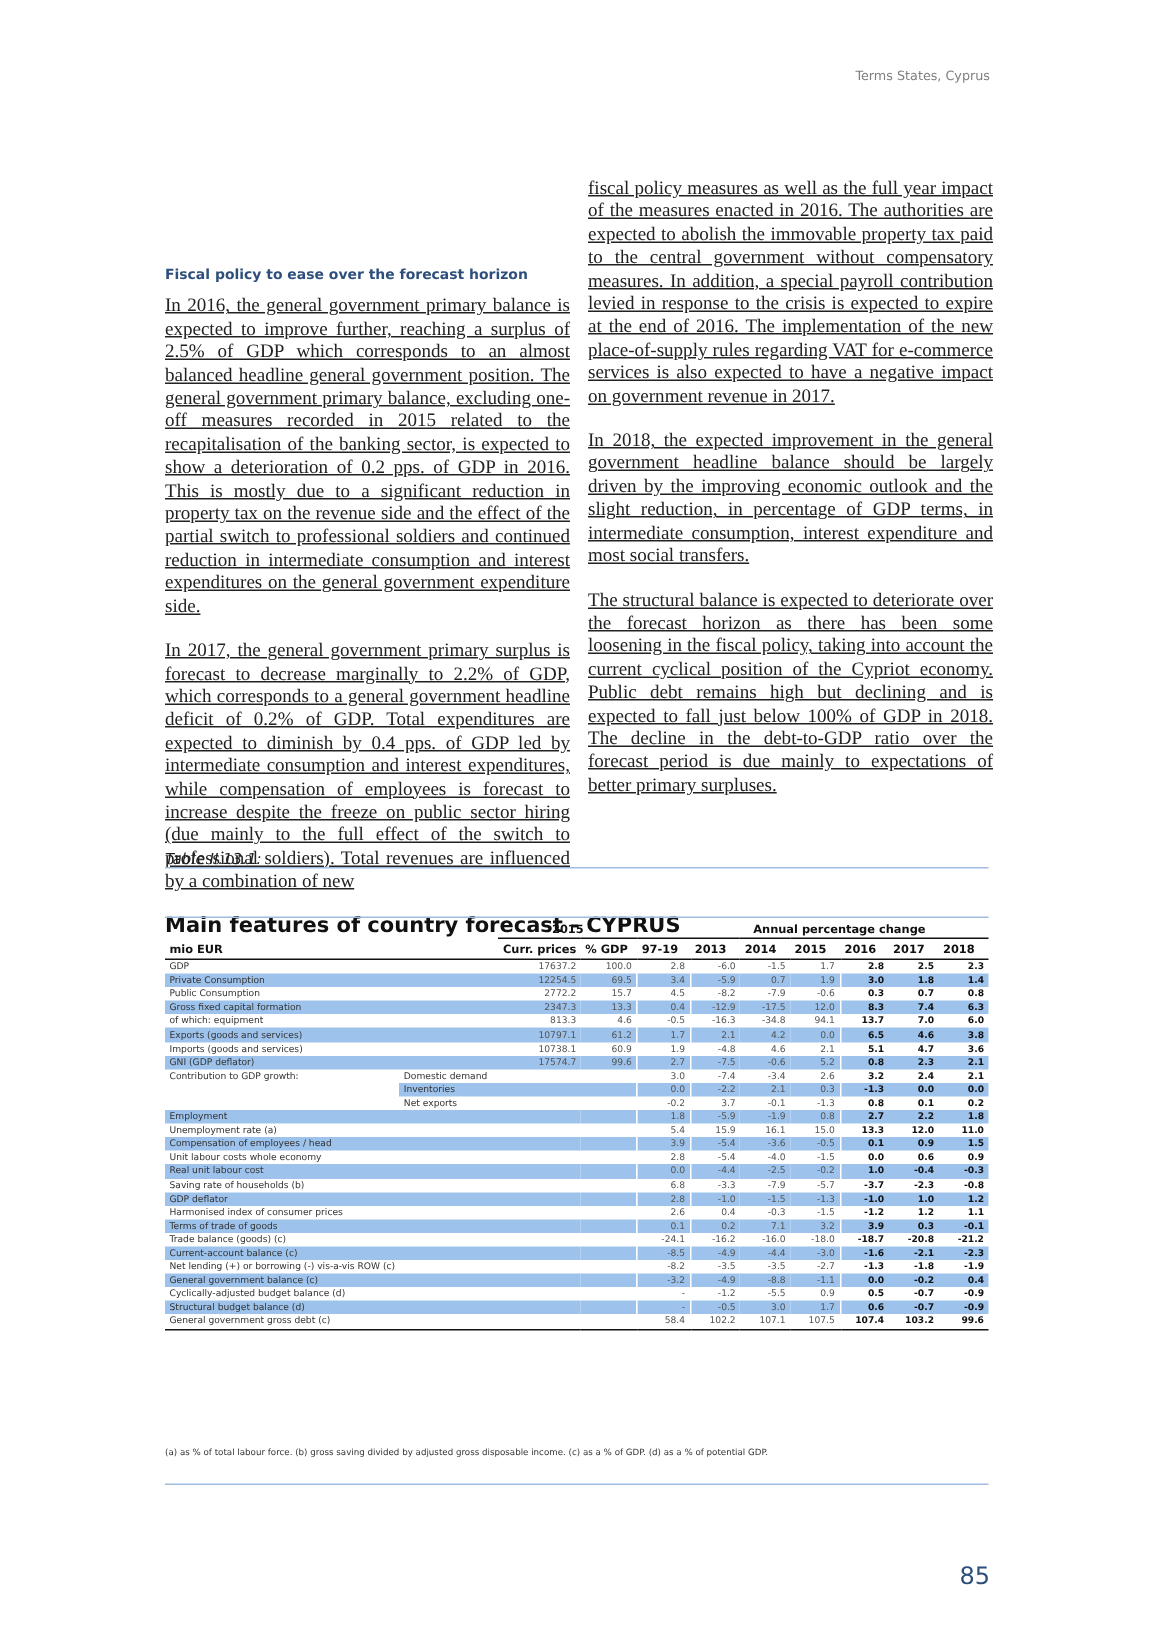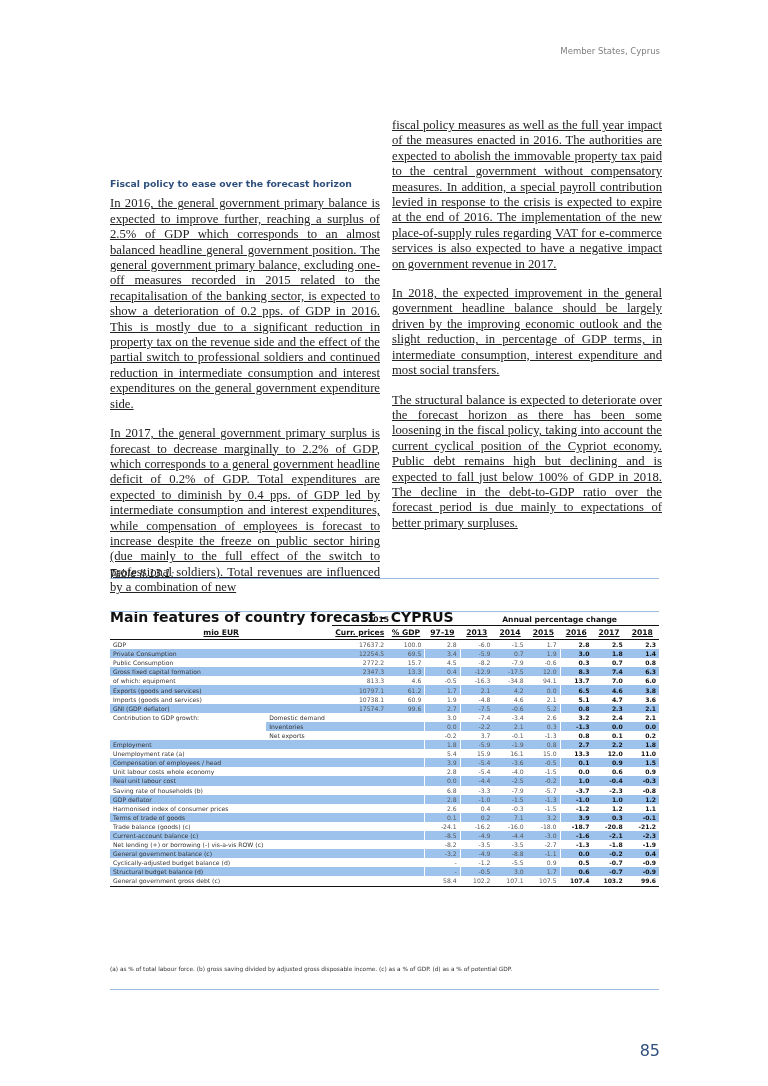--- a/index.html
+++ b/index.html
@@ -30,21 +30,21 @@
     font-family: "DejaVu Sans", sans-serif; font-weight: bold; font-size: 14px; color: #111;
   }
   .rule-title { position: absolute; left: 110px; top: 611px; width: 549px; height: 1px; background: #9dbcdf; }
   table.forecast {
     position: absolute; left: 110px; top: 613px; width: 549px;
     border-collapse: collapse; font-family: "DejaVu Sans", sans-serif; color: #333;
   }
   table.forecast td, table.forecast th { padding: 0 3px; white-space: nowrap; }
   .hdr1 th { font-size: 7.6px; font-weight: bold; height: 12px; color: #111; }
   .hdr1 th.grp { border-bottom: 1.5px solid #111; }
-  .hdr2 th { font-size: 7.6px; font-weight: bold; height: 13px; text-align: center; color: #111; border-bottom: 1.5px solid #111; text-decoration: underline; }
+  .hdr2 th { font-size: 7.6px; font-weight: bold; height: 13px; text-align: left; color: #111; border-bottom: 1.5px solid #111; }
   tr.row td { font-size: 6.1px; height: 9.1px; line-height: 9px; }
   tr.row td.num { text-align: right; color: #555; }
   tr.row td.fc { text-align: right; font-weight: bold; color: #111; }
   tr.row td.lbl { text-align: left; color: #333; }
   tr.row.shade td.lbl, tr.row.shade td.sub, tr.row.shade td.num, tr.row.shade td.fc { background: #9dc3ec; }
   tr.row.shade td.blank { background: #ffffff; }
   tr.row td.sep { border-left: 1px solid #fff; }
   tr.row.last td { border-bottom: 1.5px solid #111; }
   .footnote {
     position: absolute; left: 110px; top: 966px; width: 549px;
@@ -52,21 +52,21 @@
   }
   .rule-bottom { position: absolute; left: 110px; top: 989px; width: 549px; height: 1px; background: #9dbcdf; }
   .page-number {
     position: absolute; top: 1041px; right: 108px;
     font-family: "DejaVu Sans", sans-serif; font-size: 16px; color: #2e4f7c;
   }
 </style>
 </head>
 <body>
 
-<div class="running-head">Member States, Cyprus</div>
+<div class="running-head">Terms States, Cyprus</div>
 
 <div class="col col-left">
   <div class="section-heading">Fiscal policy to ease over the forecast horizon</div>
   <p>In 2016, the general government primary balance is expected to improve further, reaching a surplus of 2.5% of GDP which corresponds to an almost balanced headline general government position. The general government primary balance, excluding one-off measures recorded in 2015 related to the recapitalisation of the banking sector, is expected to show a deterioration of 0.2 pps. of GDP in 2016. This is mostly due to a significant reduction in property tax on the revenue side and the effect of the partial switch to professional soldiers and continued reduction in intermediate consumption and interest expenditures on the general government expenditure side.</p>
   <p>In 2017, the general government primary surplus is forecast to decrease marginally to 2.2% of GDP, which corresponds to a general government headline deficit of 0.2% of GDP. Total expenditures are expected to diminish by 0.4 pps. of GDP led by intermediate consumption and interest expenditures, while compensation of employees is forecast to increase despite the freeze on public sector hiring (due mainly to the full effect of the switch to professional soldiers). Total revenues are influenced by a combination of new</p>
 </div>
 
 <div class="col col-right">
   <p>fiscal policy measures as well as the full year impact of the measures enacted in 2016. The authorities are expected to abolish the immovable property tax paid to the central government without compensatory measures. In addition, a special payroll contribution levied in response to the crisis is expected to expire at the end of 2016. The implementation of the new place-of-supply rules regarding VAT for e-commerce services is also expected to have a negative impact on government revenue in 2017.</p>
   <p>In 2018, the expected improvement in the general government headline balance should be largely driven by the improving economic outlook and the slight reduction, in percentage of GDP terms, in intermediate consumption, interest expenditure and most social transfers.</p>

